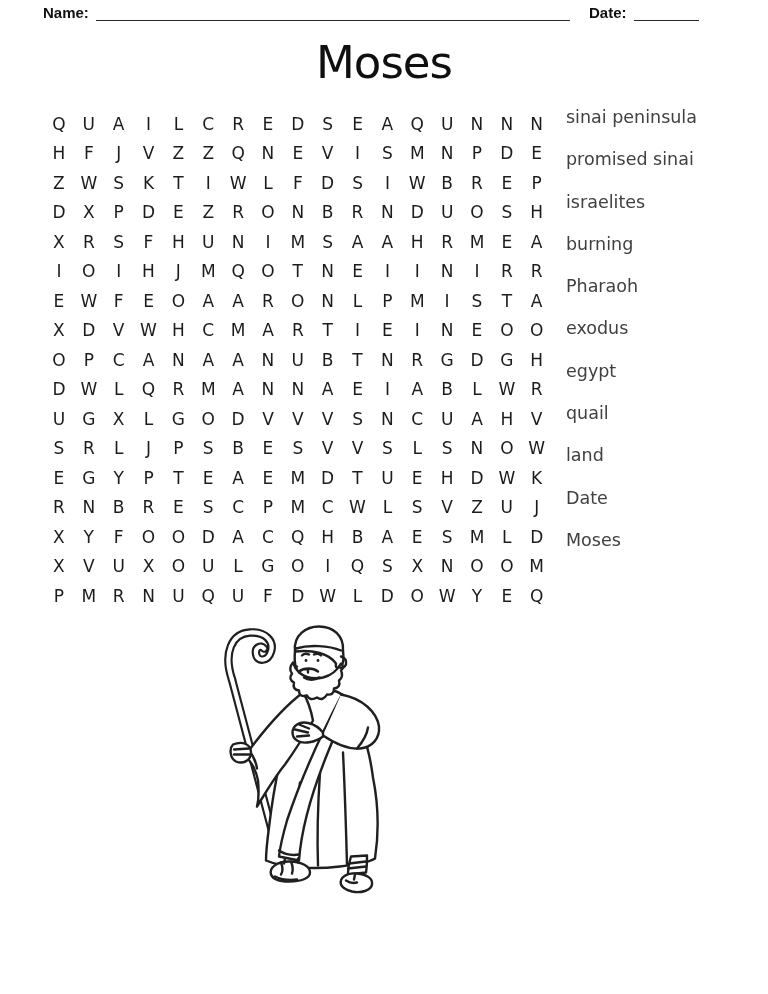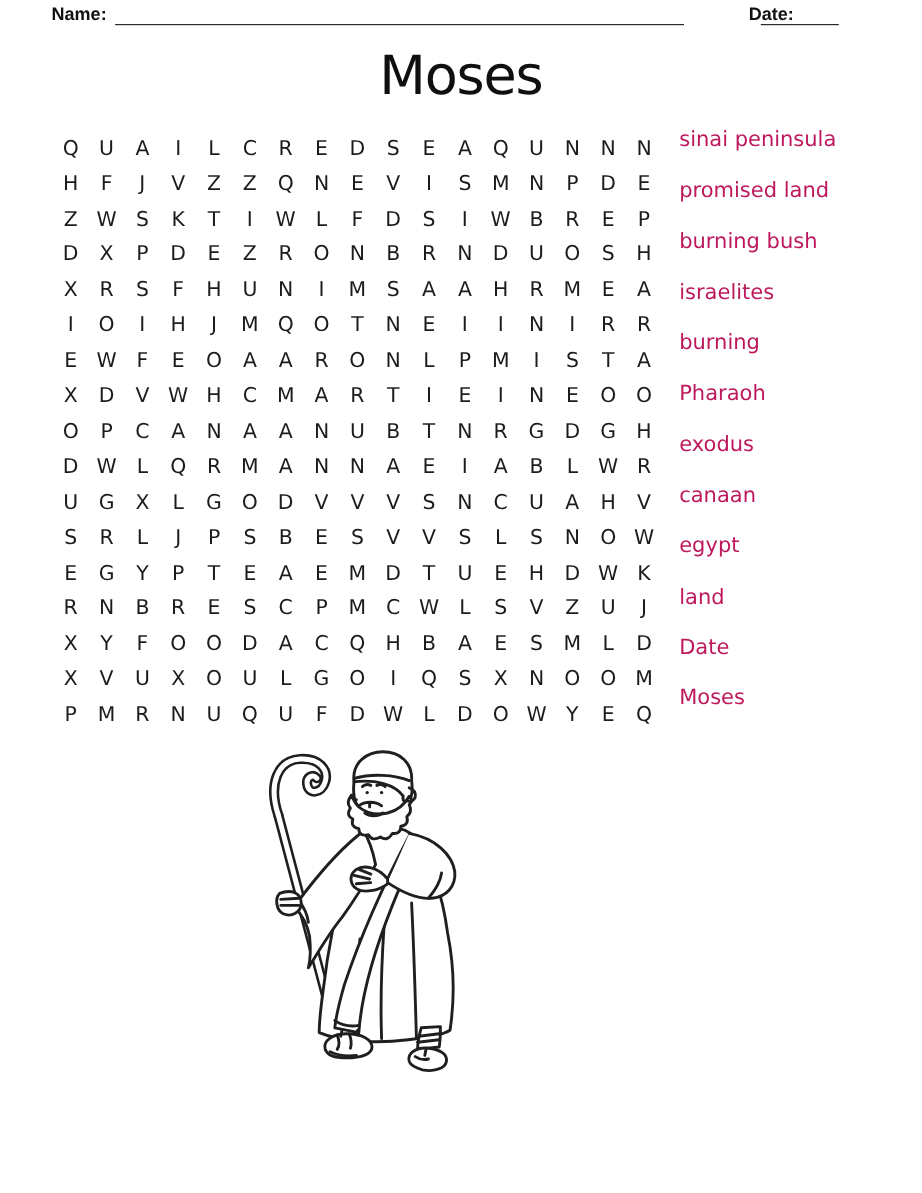--- a/index.html
+++ b/index.html
@@ -7,21 +7,21 @@
   .page {
     position:relative; width:752px; height:994px; background:#ffffff;
     font-family:"DejaVu Sans", sans-serif; color:#1b1b1b; overflow:hidden;border-radius:12px;
   }
   
   .hdr-label {
     position:absolute; top:4px; font-family:"Liberation Sans", sans-serif;
     font-weight:700; font-size:15px; color:#111;
   }
   .name-label { left:43px; }
-  .date-label { left:589px;margin-left:35px; }
+  .date-label { left:589px; }
   .fill-line {
     position:absolute; top:3px; height:18px; border-bottom:1.6px solid #2a2a2a;
   }
   .name-line { left:96px; width:474px; }
   .date-line { left:634px; width:65px; }
   
   .title {
     position:absolute; top:36px; left:0; width:768px; text-align:center;
     font-size:45px; font-weight:500; letter-spacing:-1px; color:#0f0f0f;
   }
@@ -31,21 +31,21 @@
     display:grid; grid-template-columns:repeat(17, 29.87px);
     grid-auto-rows:29.5px;
   }
   .cell {
     display:flex; align-items:center; justify-content:center;
     font-size:17px; font-weight:500; color:#1c1c1c;
   }
   
   .word-list { position:absolute; left:566px; top:107px; }
   .word {
-    height:42.3px; font-size:17.5px; font-weight:500; color:#be185d;
+    height:42.3px; font-size:17.5px; font-weight:500; color:#404040;
     white-space:nowrap;
   }
   
   .illu { position:absolute; left:205px; top:622px; width:190px; height:276px; }
   .illu svg { width:100%; height:100%; }
 </style>
 </head>
 <body>
 
 <div class="page">
@@ -344,28 +344,27 @@
       <span class="cell">D</span>
       <span class="cell">O</span>
       <span class="cell">W</span>
       <span class="cell">Y</span>
       <span class="cell">E</span>
       <span class="cell">Q</span>
     </div>
 
   <div class="word-list">
       <div class="word">sinai peninsula</div>
-      <div class="word">promised land</div>
-      <div class="word">burning bush</div>
+      <div class="word">promised sinai</div>
       <div class="word">israelites</div>
       <div class="word">burning</div>
       <div class="word">Pharaoh</div>
       <div class="word">exodus</div>
-      <div class="word">canaan</div>
       <div class="word">egypt</div>
+      <div class="word">quail</div>
       <div class="word">land</div>
       <div class="word">Date</div>
       <div class="word">Moses</div>
     </div>
 
   <div class="illu" title="Line drawing of Moses in a robe holding a shepherd's staff">
     <svg viewBox="0 0 190 275" fill="none" stroke="#1f1f1f" stroke-width="2.4" stroke-linecap="round" stroke-linejoin="round">
 
       <g>
         <path d="M 27,57 C 18,30 27,11 45,10 C 61,9 69,19 66,29 C 63,39 52,40 51,31 C 50,25 56,22 59,26" stroke-width="8.5"></path>

